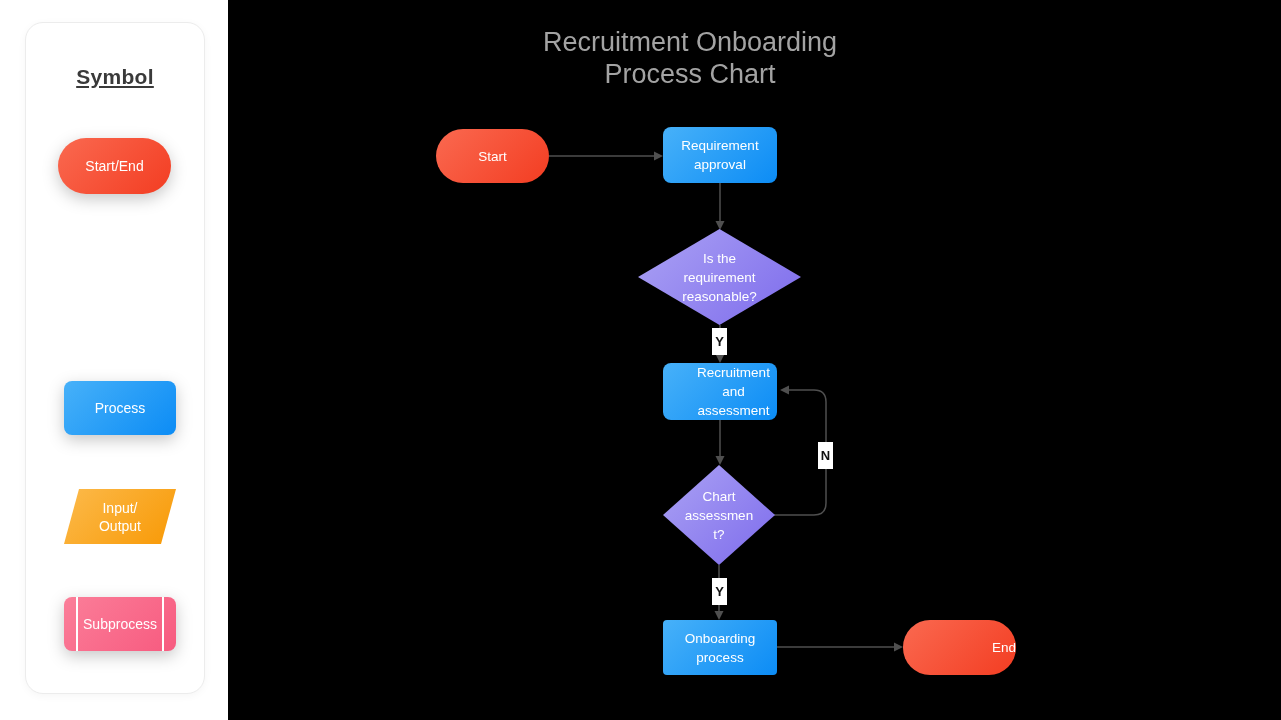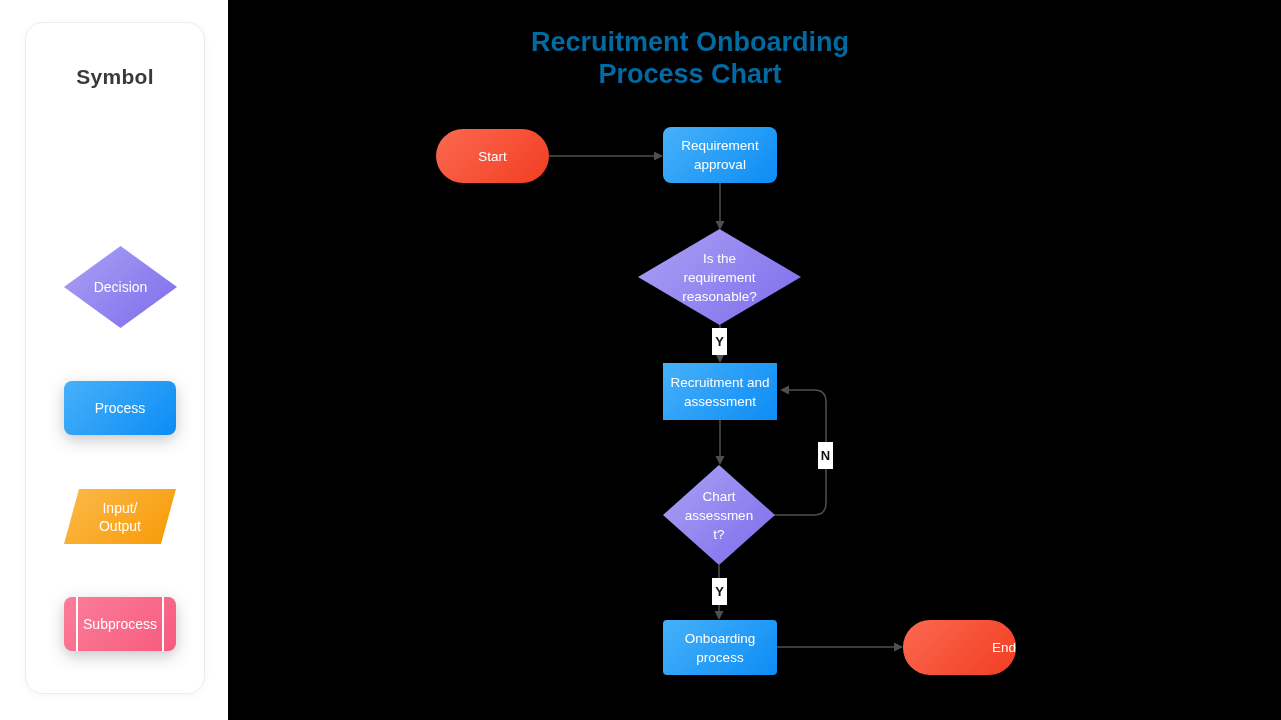--- a/index.html
+++ b/index.html
@@ -18,20 +18,21 @@
   }
   .symbol-card {
     position:absolute; left:25px; top:22px; width:180px; height:672px;
     background:#ffffff; border:1px solid #ececec; border-radius:18px;
     box-shadow:0 2px 8px rgba(0,0,0,0.04);
   }
   .symbol-title {
     position:absolute; left:0; top:42px; width:100%;
     text-align:center; font-size:21px; font-weight:700; color:#3a3a3a;
     letter-spacing:0.3px;
+    text-decoration:underline;
   }
   .sym-shape {
     position:absolute; display:flex; align-items:center; justify-content:center;
     text-align:center; color:#ffffff; font-size:14px; line-height:18px;
     white-space:pre-line; cursor:pointer;
   }
   .shadowed { filter:drop-shadow(0 5px 8px rgba(0,0,0,0.22)); }
 
   
   .grad-red    { background:linear-gradient(135deg,#fa6950 0%,#f33d22 100%); }
@@ -51,34 +52,34 @@
     position:absolute; top:0; width:2px; height:100%; background:#ffffff;
   }
   .sub-bar.l { left:12px; }
   .sub-bar.r { right:12px; }
 
   
   .canvas-area { position:absolute; left:228px; top:0; width:1053px; height:720px; background:#000000; }
 
   .chart-title {
     position:absolute; left:430px; top:26px; width:520px;
-    text-align:center; font-size:27px; line-height:32px; font-weight:700;
-    color:#0369a1; white-space:pre-line;
+    text-align:center; font-size:27px; line-height:32px; font-weight:400;
+    color:#a3a3a3; white-space:pre-line;
   }
 
   .node {
     position:absolute; display:flex; align-items:center; justify-content:center;
     text-align:center; color:#ffffff; font-size:13.5px; line-height:19px;
     white-space:pre-line; cursor:pointer;
   }
   .n-start   { left:436px; top:129px; width:113px; height:54px; border-radius:27px; }
   .n-req     { left:663px; top:127px; width:114px; height:56px; border-radius:8px; }
   .n-d1      { left:638px; top:229px; width:163px; height:96px;
                clip-path:polygon(50% 0, 100% 50%, 50% 100%, 0 50%); }
-  .n-recruit { left:663px; top:363px; width:114px; height:57px; border-radius:0; }
+  .n-recruit { left:663px; top:363px; width:114px; height:57px; border-radius:8px;padding-left:27px; }
   .n-d2      { left:663px; top:465px; width:112px; height:100px;
                clip-path:polygon(50% 0, 100% 50%, 50% 100%, 0 50%); }
   .n-onboard { left:663px; top:620px; width:114px; height:55px; border-radius:4px; }
   .n-end     { left:903px; top:620px; width:113px; height:55px; border-radius:27px;justify-content:flex-end; }
 
   .edge-label {
     position:absolute; width:15px; height:27px; background:#ffffff;
     color:#111111; font-size:13px; font-weight:600; line-height:27px;
     text-align:center; cursor:pointer;
   }
@@ -90,24 +91,24 @@
   svg.connectors path, svg.connectors line { stroke:#4f4f4f; stroke-width:1.5; fill:none; }
   svg.connectors polygon { fill:#4f4f4f; stroke:none; }
 </style>
 </head>
 <body>
 
 <div class="left-panel">
   <div class="symbol-card">
     <div class="symbol-title">Symbol</div>
 
-
-    <div class="sym-shape sym-diamond grad-purple shadowed">
-      <span>Decision</span>
-    </div>
+    <div class="sym-shape sym-pill grad-red shadowed">
+      <span>Start/End</span>
+    </div>
+
 
     <div class="sym-shape sym-process grad-blue shadowed">
       <span>Process</span>
     </div>
 
     <div class="sym-shape sym-io grad-orange shadowed">
       <span>Input/
 Output</span>
     </div>
 

